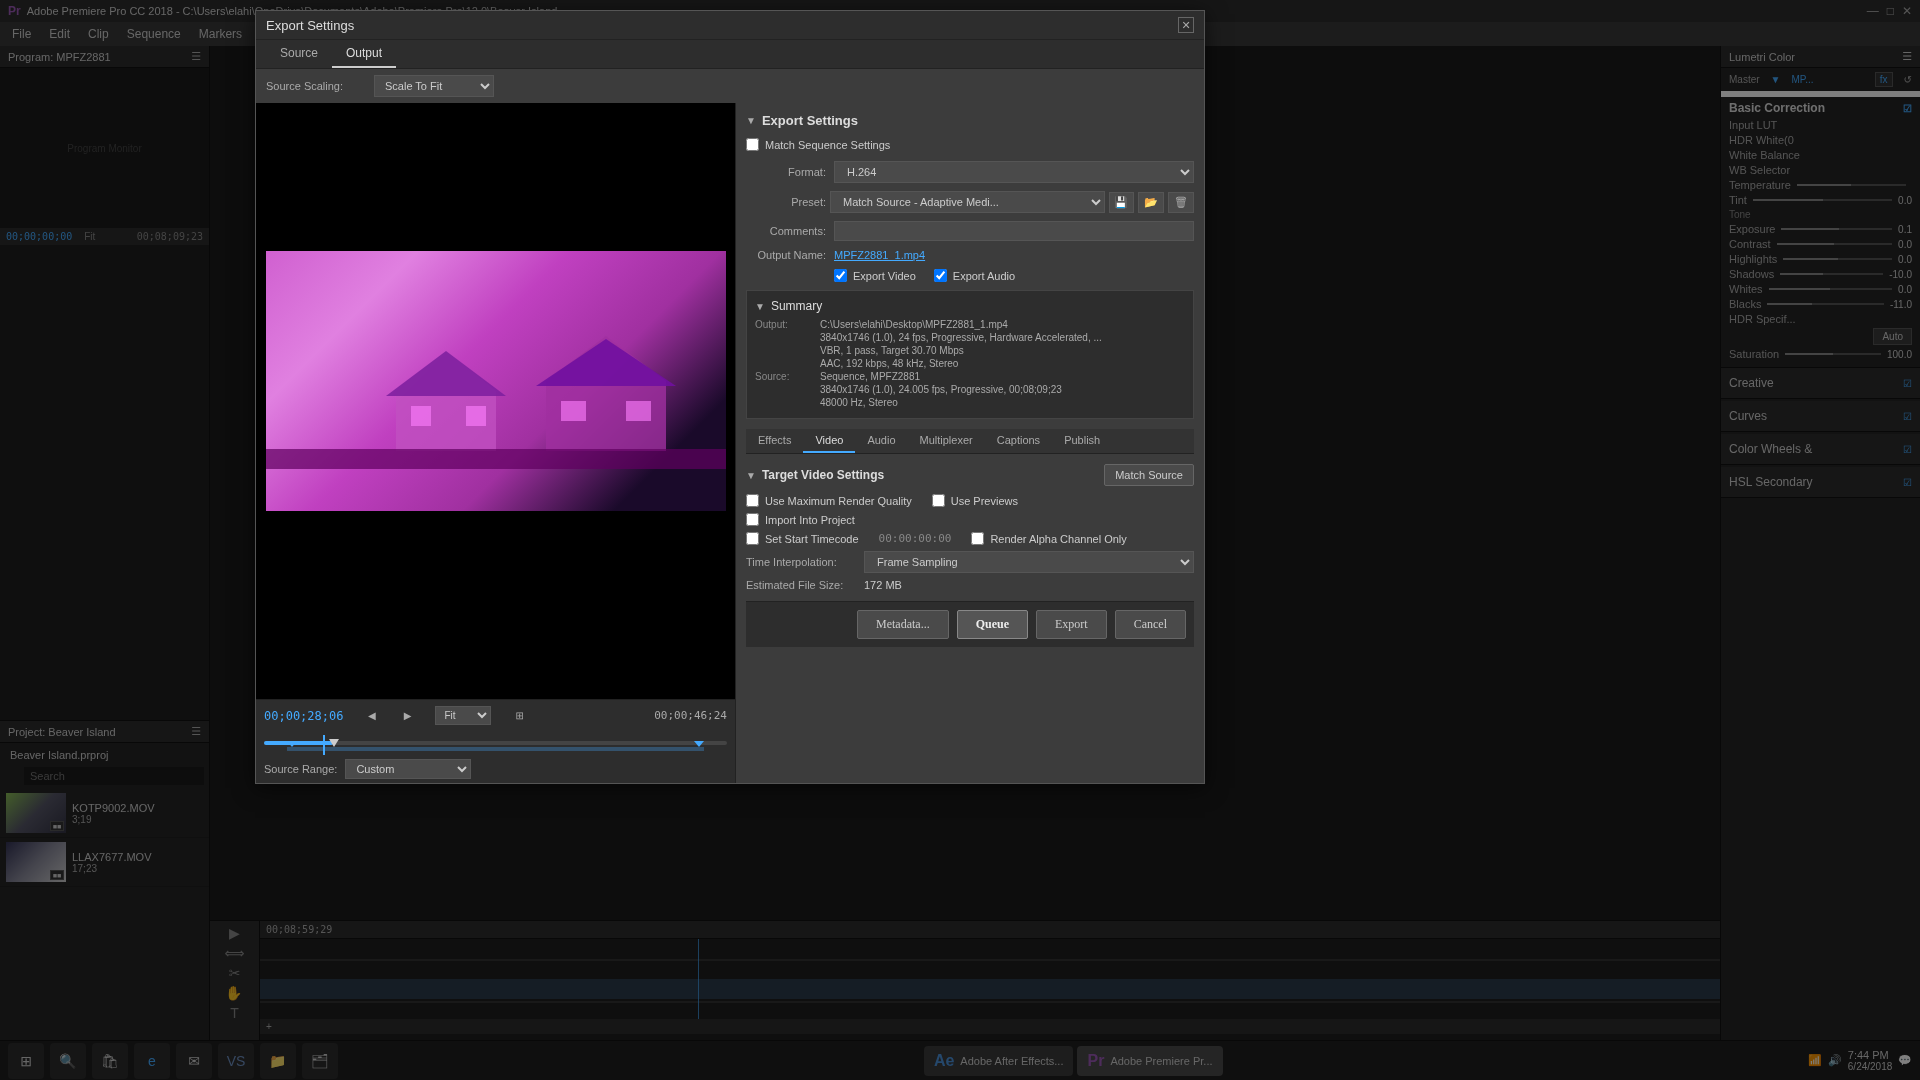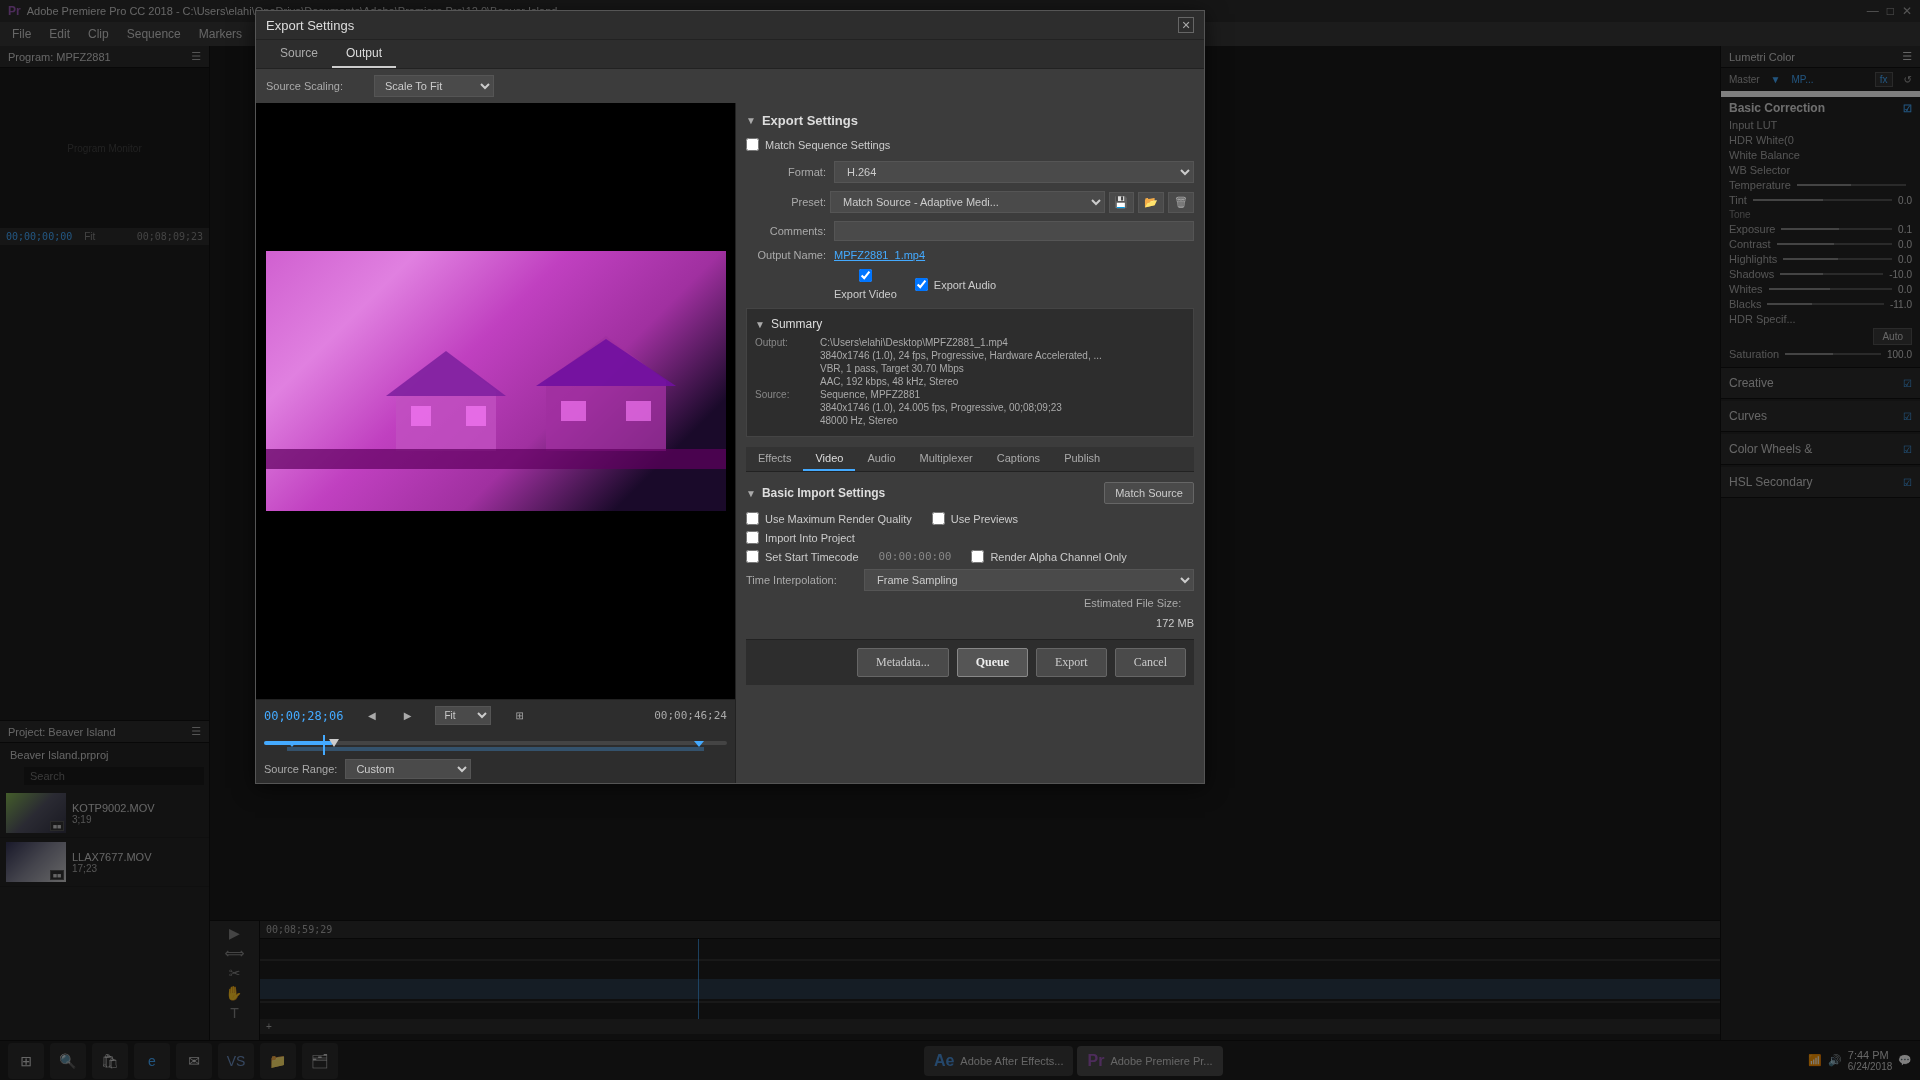--- a/index.html
+++ b/index.html
@@ -490,25 +490,24 @@
       border: 1px solid #555;
       color: #ccc;
       padding: 3px 20px 3px 8px;
       font-size: 11px;
       flex: 1;
       cursor: pointer;
     }
 
     .file-size-row {
       display: flex;
-      align-items: flex-end;
+      align-items: center;
       gap: 8px;
       margin-bottom: 10px;
       font-size: 11px;
-      flex-direction: column;
     }
     .file-size-label { color: #aaa; min-width: 110px; }
     .file-size-val { color: #ccc; }
 
     
     .dialog-footer {
       display: flex;
       justify-content: flex-end;
       gap: 8px;
       padding: 8px;
@@ -1137,21 +1136,21 @@
           <span class="settings-label">Comments:</span>
           <input class="settings-input" type="text" style="">
         </div>
 
         <div class="settings-row">
           <span class="settings-label">Output Name:</span>
           <span class="output-name-link">MPFZ2881_1.mp4</span>
         </div>
 
         <div class="settings-row">
-          <label class="checkbox-label" style="margin-left:88px;flex-direction:column;">
+          <label class="checkbox-label" style="margin-left:88px;">
             <input type="checkbox" checked="" style="">
             <span>Export Video</span>
           </label>
           <label class="checkbox-label" style="margin-left:10px;">
             <input type="checkbox" checked="" style="">
             <span>Export Audio</span>
           </label>
         </div>
 
         <div class="summary-section">
@@ -1194,21 +1193,21 @@
           <div class="video-tab active">Video</div>
           <div class="video-tab">Audio</div>
           <div class="video-tab">Multiplexer</div>
           <div class="video-tab">Captions</div>
           <div class="video-tab">Publish</div>
         </div>
 
         <div class="bvs-header">
           <div style="display:flex;align-items:center;gap:6px;">
             <span class="section-toggle">▼</span>
-            <span style="font-weight:600;color:#ddd;font-size:12px;">Basic Import Settings</span>
+            <span style="font-weight:600;color:#ddd;font-size:12px;">Target Video Settings</span>
           </div>
           <button class="match-source-btn">Match Source</button>
         </div>
 
         <div class="checkbox-row">
           <label class="checkbox-label">
             <input type="checkbox" style="">
             <span>Use Maximum Render Quality</span>
           </label>
           <label class="checkbox-label">

